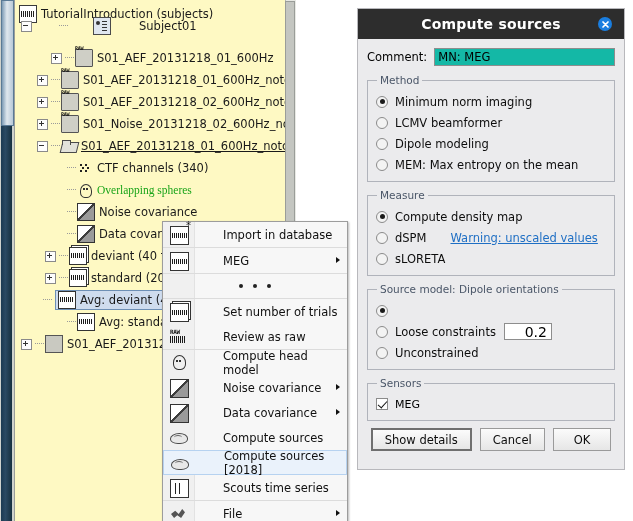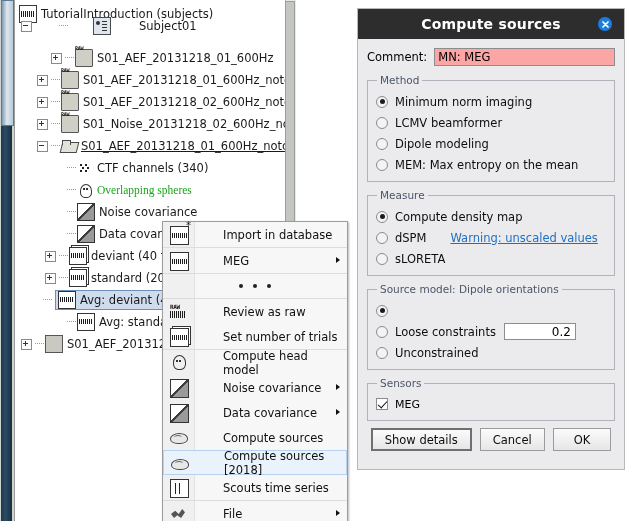--- a/index.html
+++ b/index.html
@@ -26,21 +26,21 @@
     position:absolute;left:1px;top:0px;width:11px;height:124px;
     background:linear-gradient(to right,#7d9bb5,#dfe7ee 45%,#b9c9d8);
     border:1px solid #5a7a96;
   }
   #tree-scroll-track-left{
     position:absolute;left:1px;top:126px;width:11px;height:395px;
     background:linear-gradient(to right,#1c3a52,#2b4a63 40%,#17303f);
   }
   #tree-inner{
     position:absolute;left:15px;top:0;right:10px;bottom:0;
-    background:#ffffff;
+    background:#fef9c3;
     border-right:1px solid #b6b8b3;
     overflow:hidden;
   }
   #tree-scrollbar-right{
     position:absolute;right:0;top:0;width:10px;height:521px;
     background:#e8e9e4;border-left:1px solid #b6b8b3;
   }
   #tree-scroll-thumb-right{
     position:absolute;right:1px;top:1px;width:8px;height:236px;
     background:#c4c6c1;border:1px solid #9a9d99;
@@ -177,21 +177,21 @@
   #dialog-close{
     position:absolute;right:12px;top:8px;width:14px;height:14px;border-radius:50%;
     background:#1a7ee0;display:flex;align-items:center;justify-content:center;
   }
   #dialog-close svg{display:block;}
   #dialog-body{padding:9px 9px 0 9px;}
 
   .comment-row{display:flex;align-items:center;margin-bottom:8px;}
   .comment-label{font-size:11.5px;margin-right:7px;}
   #comment-input{
-    flex:1;height:18px;background:#fca5a5;border:1px solid #8d8d8d;
+    flex:1;height:18px;background:#14b8a6;border:1px solid #8d8d8d;
     font-family:"DejaVu Sans","Liberation Sans",sans-serif;font-size:11.5px;
     padding:0 3px;box-sizing:border-box;color:#000;outline:none;
   }
 
   fieldset.grp{
     border:1px solid #b0b3bb;margin:2px 0 7px 0;padding:5px 8px 6px 8px;
     background:transparent;
   }
   fieldset.grp > legend{
     font-size:10.5px;color:#4a5668;padding:0 3px;margin-left:1px;
@@ -201,22 +201,22 @@
     width:12px;height:12px;border-radius:50%;border:1px solid #8b8b8b;background:#f3f3f3;
     flex:0 0 auto;margin-right:7px;position:relative;box-sizing:border-box;
   }
   .radio.on:after{content:"";position:absolute;left:2.5px;top:2.5px;width:5px;height:5px;
     border-radius:50%;background:#1a1a1a;}
   .radio-row .rlabel{font-size:11.5px;color:#0d0d0d;}
   .link{
     color:#1f6fc4;text-decoration:underline;font-size:11.5px;margin-left:24px;cursor:pointer;
   }
   #loose-value{
-    width:72px;height:17px;background:#fff;border:1px solid #8d8d8d;margin-left:8px;
-    font-size:12px;text-align:right;padding:0 4px;box-sizing:border-box;
+    width:48px;height:17px;background:#fff;border:1px solid #8d8d8d;margin-left:8px;
+    font-size:14px;text-align:right;padding:0 4px;box-sizing:border-box;
     font-family:"DejaVu Sans","Liberation Sans",sans-serif;color:#000;outline:none;
   }
   .check-row{display:flex;align-items:center;height:20px;}
   .checkbox{
     width:12px;height:12px;border:1px solid #8b8b8b;background:#fff;flex:0 0 auto;
     margin-right:7px;position:relative;box-sizing:border-box;
   }
   .checkbox.on:after{
     content:"";position:absolute;left:3px;top:0px;width:4px;height:8px;
     border:solid #111;border-width:0 1.6px 1.6px 0;transform:rotate(42deg);
@@ -379,27 +379,27 @@
   <div class="msep"></div>
 
   <div class="mdots">
     <span class="d"></span>
     <span class="d"></span>
     <span class="d"></span>
   </div>
   <div class="msep"></div>
 
   <div class="mitem">
+    <span class="micon mi-stack"></span>
+    <span class="mlabel">Set number of trials</span>
+  </div>
+
+  <div class="mitem">
     <span class="micon mi-raw"></span>
     <span class="mlabel">Review as raw</span>
-  </div>
-
-  <div class="mitem">
-    <span class="micon mi-stack"></span>
-    <span class="mlabel">Set number of trials</span>
   </div>
   <div class="msep"></div>
 
   <div class="mitem">
     <span class="micon mi-head"></span>
     <span class="mlabel">Compute head model</span>
   </div>
 
   <div class="mitem">
     <span class="micon mi-cov"></span>

